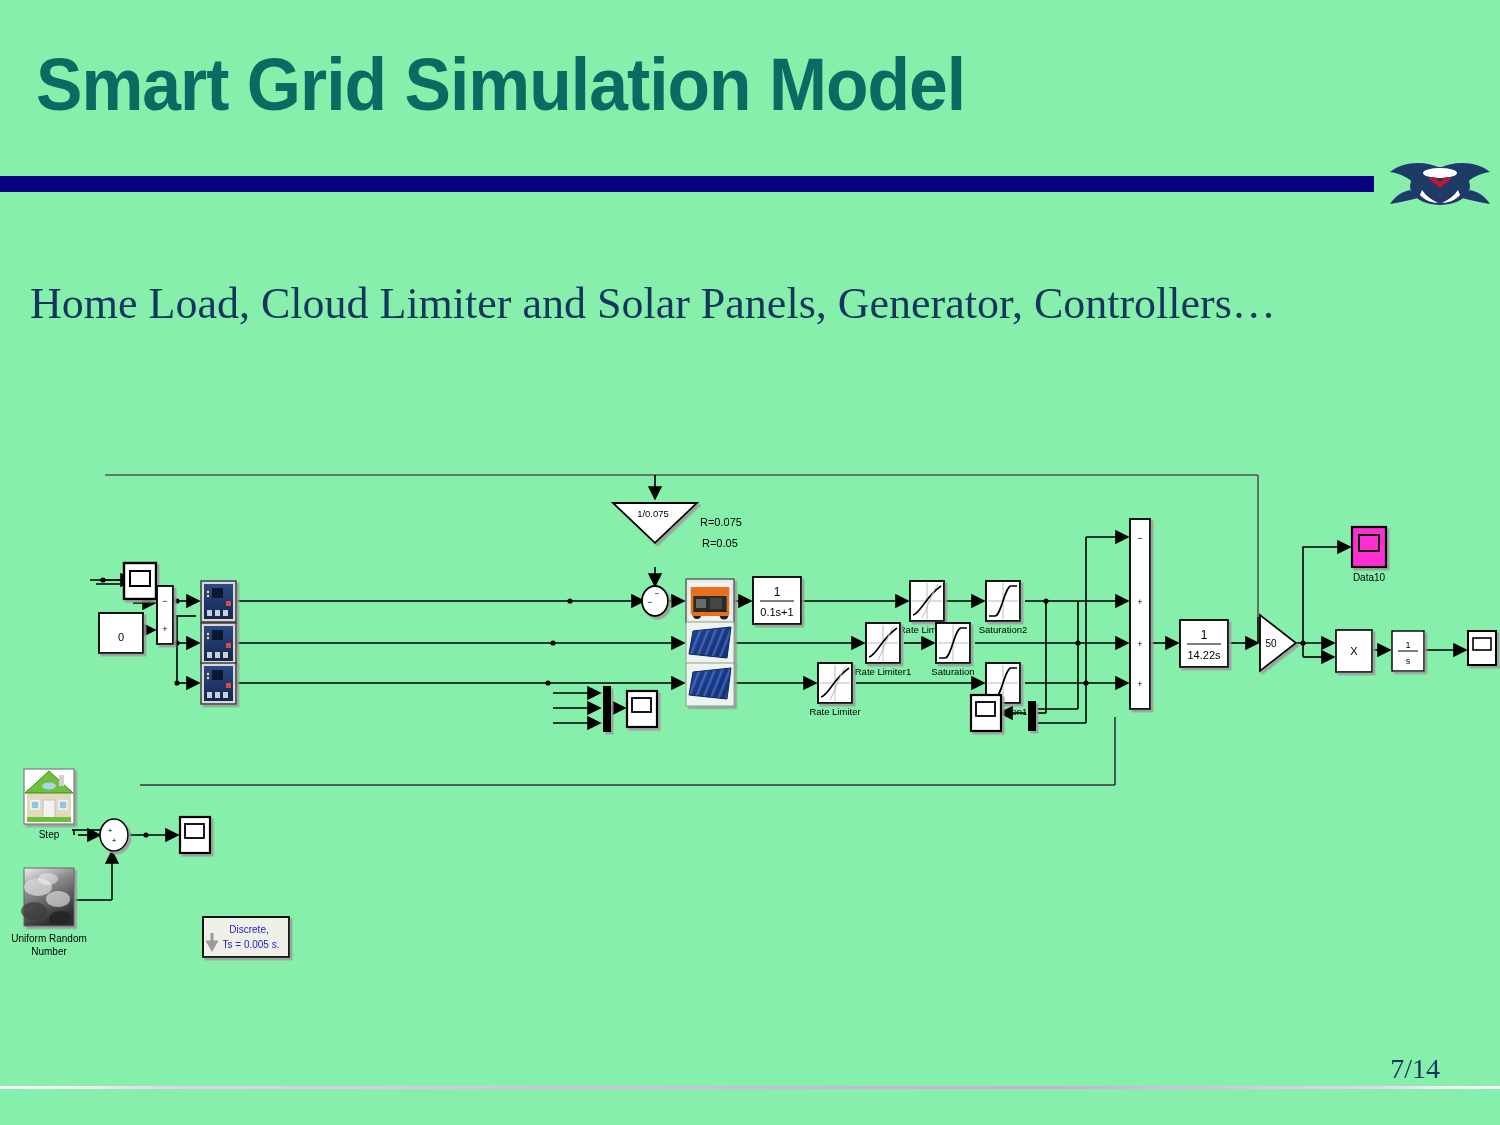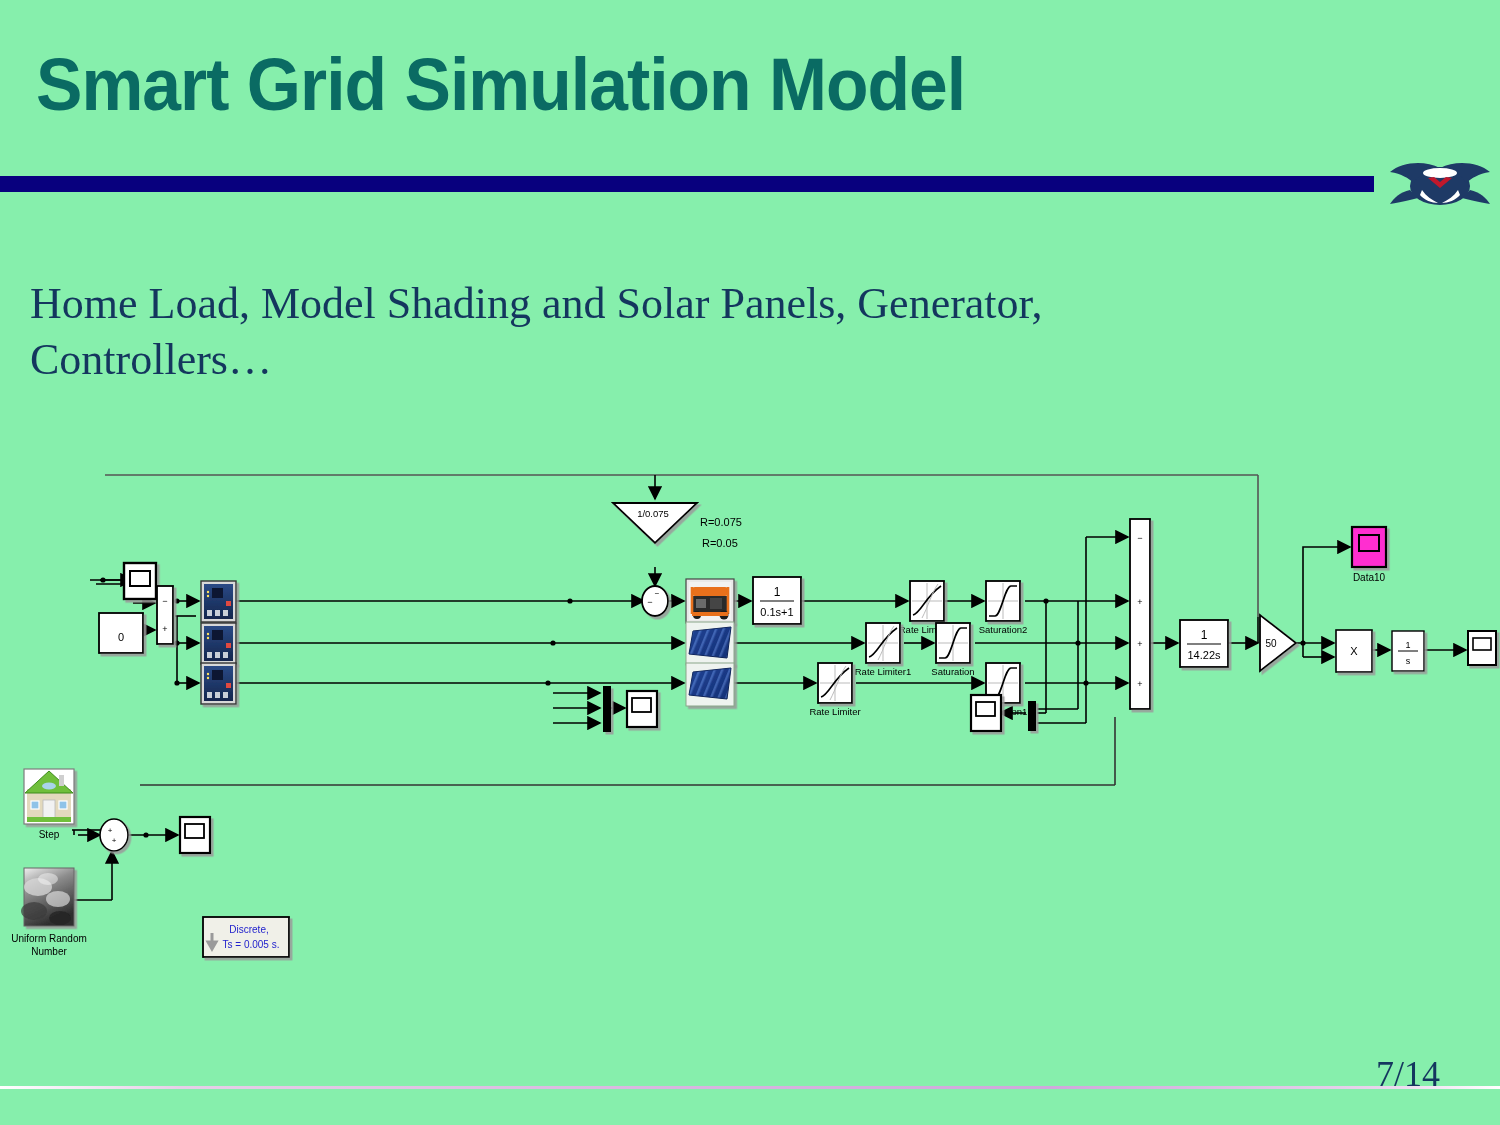--- a/index.html
+++ b/index.html
@@ -30,21 +30,21 @@
     font-size:44px;line-height:56px;color:#14365e;
   }
 
   
   .footline{
     position:absolute;left:0;top:1086px;width:1500px;height:3px;
     background:linear-gradient(to right,#ffffff 0%, #e6cfe8 12%, #d8b6e0 45%, #cfa8dc 70%, #e8d4ec 92%, #ffffff 100%);
   }
   .pagenum{
     position:absolute;right:60px;top:1053px;
-    font-family:"Liberation Serif",serif;font-size:36px;color:#14365e;
+    font-family:"Liberation Serif",serif;font-size:28px;color:#14365e;
   }
 
   
   .simulink{position:absolute;left:0;top:455px;width:1500px;height:530px;}
   .simulink svg{display:block;}
 </style>
 </head>
 <body>
 
 <div class="slide">
@@ -60,21 +60,21 @@
       <path d="M52 12 C68 4, 90 6, 102 16 C90 18, 84 22, 78 27 C74 19, 64 13, 52 12 Z"></path>
       <path d="M22 34 C12 36, 6 42, 2 48 C14 46, 22 44, 30 42 Z"></path>
       <path d="M82 34 C92 36, 98 42, 102 48 C90 46, 82 44, 74 42 Z"></path>
     </g>
     <ellipse cx="52" cy="17" rx="17" ry="5" fill="#ffffff"></ellipse>
     <path d="M40 22 L52 32 L64 22 L58 21 L52 26 L46 21 Z" fill="#c0182c"></path>
     <path d="M34 34 C38 40, 44 44, 50 47 C44 47, 36 44, 32 39 Z" fill="#ffffff"></path>
     <path d="M70 34 C66 40, 60 44, 54 47 C60 47, 68 44, 72 39 Z" fill="#ffffff"></path>
   </svg>
 
-  <div class="subtitle">Home Load, Model Shading and Solar Panels, Generator, Controllers…</div>
+  <div class="subtitle">Home Load, Cloud Limiter and Solar Panels, Generator, Controllers…</div>
 
   <div class="simulink">
   <svg width="1500" height="530" viewBox="0 0 1500 530">
     <defs>
       <marker id="ar" markerWidth="9" markerHeight="9" refX="8" refY="4.5" orient="auto">
         <path d="M0,0 L9,4.5 L0,9 Z" fill="#000"></path>
       </marker>
       <filter id="sh" x="-30%" y="-30%" width="190%" height="190%">
         <feDropShadow dx="2.5" dy="2.5" stdDeviation="0" flood-color="#9a9a9a" flood-opacity="0.85"></feDropShadow>
       </filter>

